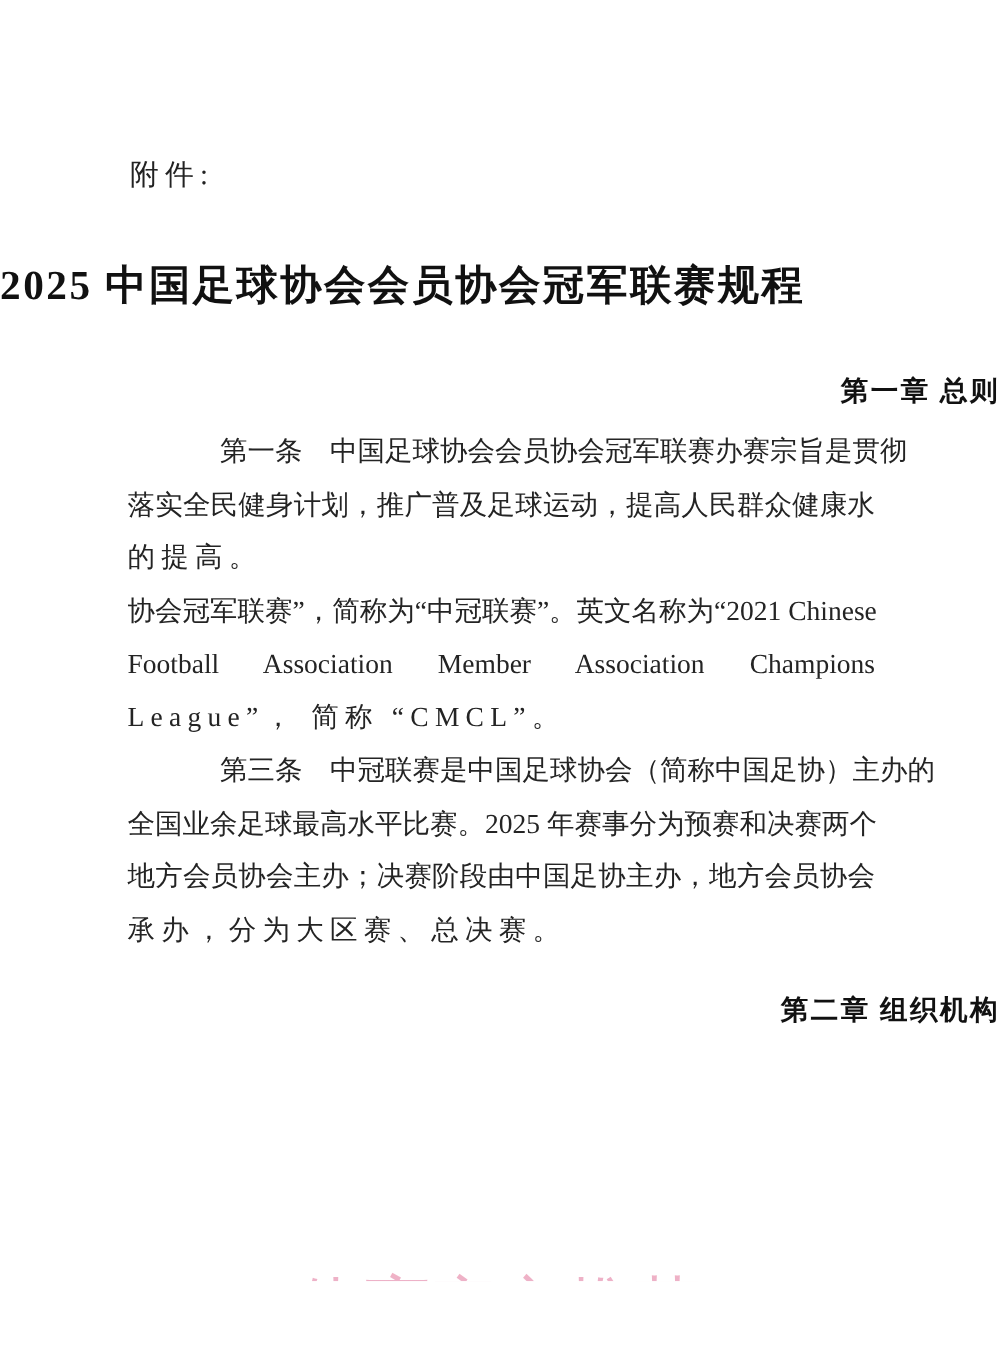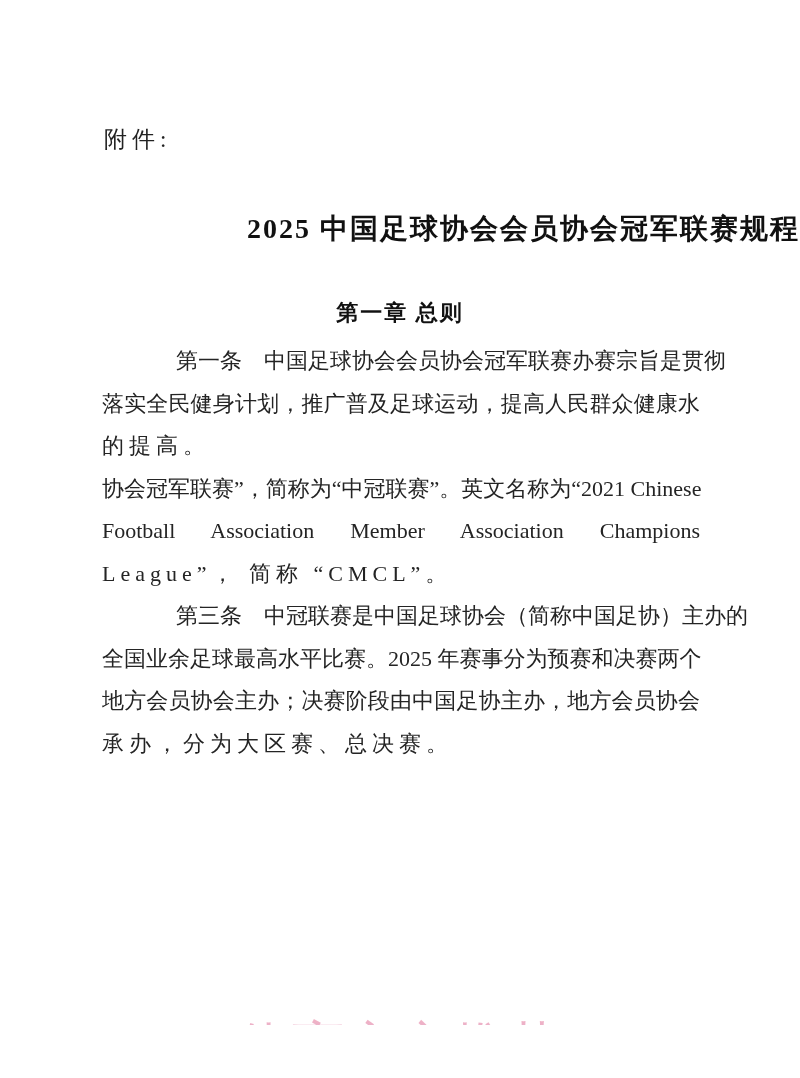--- a/index.html
+++ b/index.html
@@ -18,29 +18,29 @@
   }
   .attachment {
     margin: 126px 0 0 104px;
     font-size: 23px;
     line-height: 28px;
     letter-spacing: 5px;
     color: #222222;
   }
   .doc-title {
     margin-top: 58px;
-    text-align: right;
-    font-size: 28px;
+    text-align: left;
+    font-size: 33px;
     line-height: 34px;
     font-weight: bold;
     letter-spacing: 2px;
     color: #111111;
   }
   .chapter-heading {
-    text-align: center;
+    text-align: right;
     font-size: 22px;
     line-height: 30px;
     font-weight: bold;
     letter-spacing: 2px;
     color: #111111;
   }
   .chapter-1 { margin-top: 52px; }
   .chapter-2 { margin-top: 28px; }
   .article {
     margin-left: 102px;
@@ -103,16 +103,17 @@
     <div class="line last">League”， 简称 “CMCL”。</div>
   </div>
 
   <div class="article article-3">
     <div class="line indent">第三条　中冠联赛是中国足球协会（简称中国足协）主办的</div>
     <div class="line">全国业余足球最高水平比赛。2025 年赛事分为预赛和决赛两个</div>
     <div class="line">地方会员协会主办；决赛阶段由中国足协主办，地方会员协会</div>
     <div class="line last">承办，分为大区赛、总决赛。</div>
   </div>
 
+  <div class="chapter-heading chapter-2">第二章 组织机构</div>
 
   <div class="watermark" style="background-image: linear-gradient(rgb(242, 166, 186) 0%, rgb(183, 154, 222) 100%);">体育官方推荐</div>
 
 </div>
 
 </body></html>

